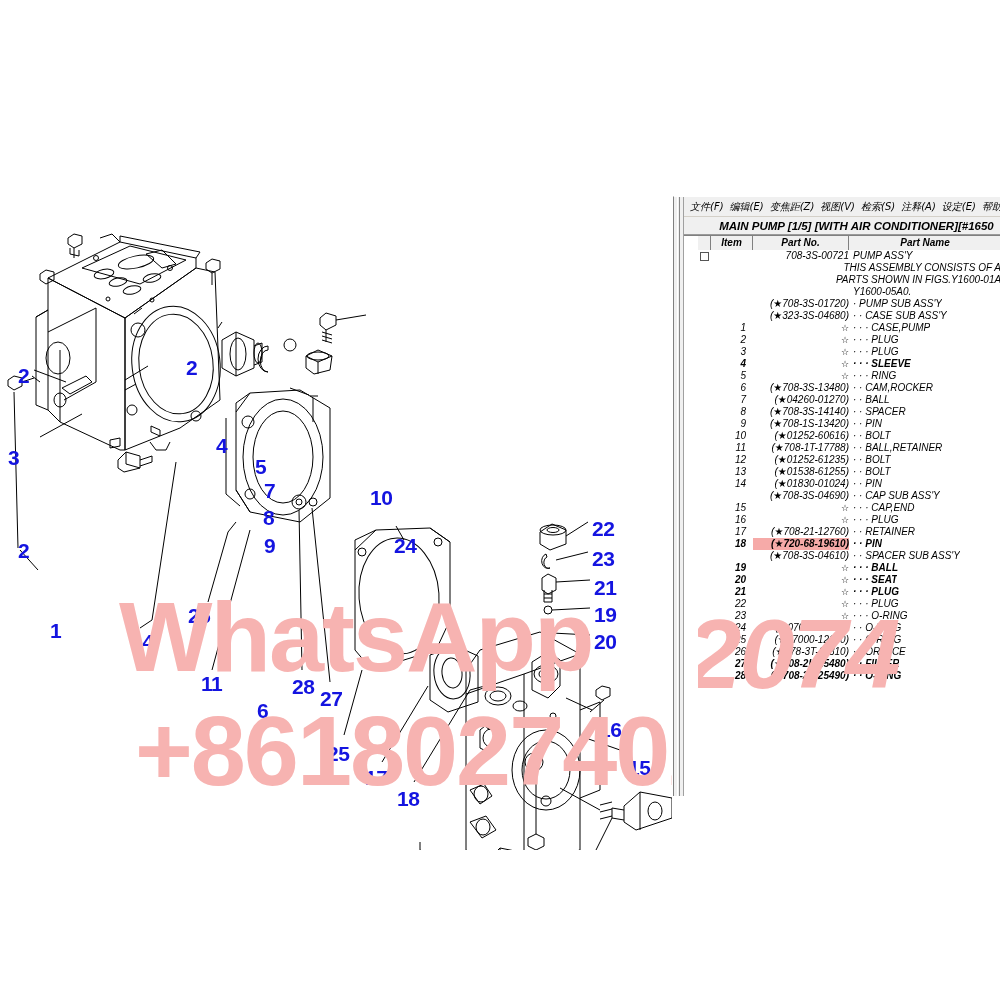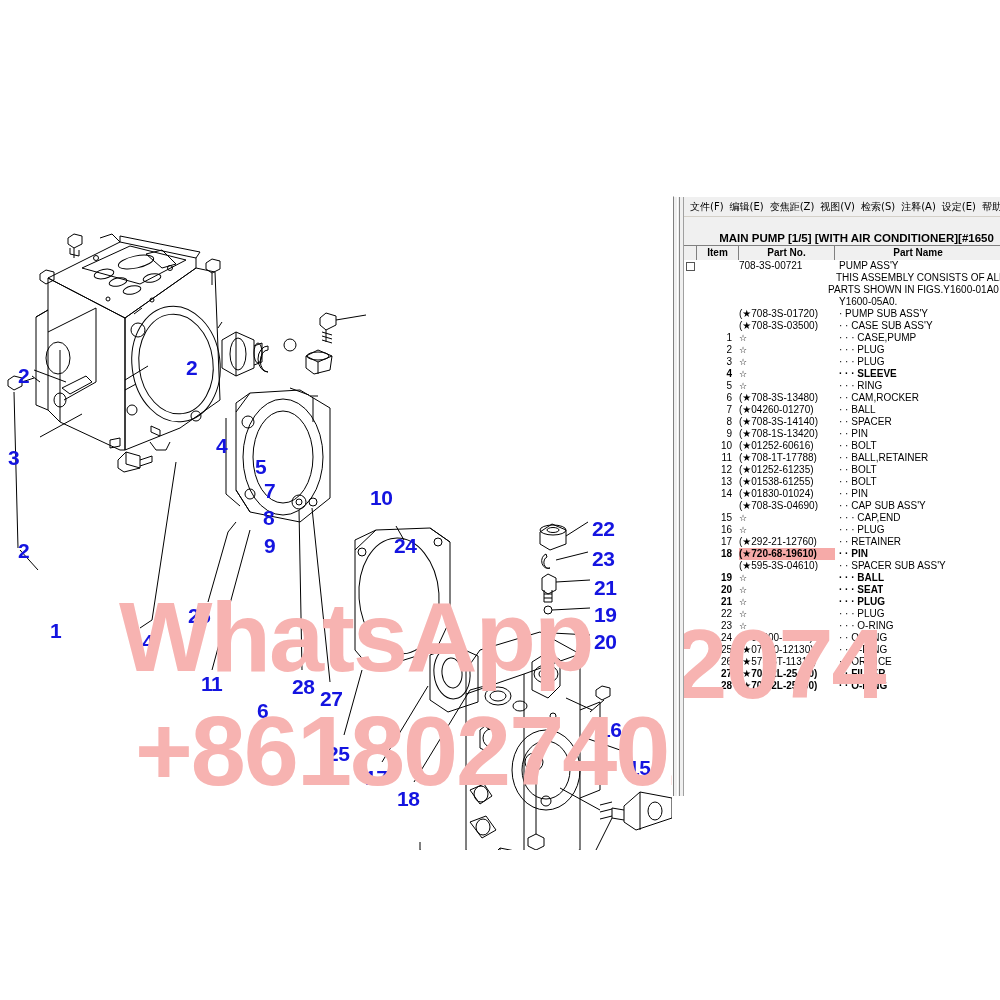--- a/index.html
+++ b/index.html
@@ -30,51 +30,50 @@
     font-family:"Liberation Sans","DejaVu Sans",sans-serif;
     white-space:nowrap;line-height:1;
   }
   .wm-1{left:119px;top:437px;font-size:99px;letter-spacing:-2px;}
   .wm-2{left:135px;top:551px;font-size:99px;letter-spacing:-2px;}
 
   
   .win{
     position:absolute;left:673px;top:196px;width:327px;height:600px;
     background:#f0f0f0;border-left:1px solid #808080;border-top:1px solid #fff;
-    box-sizing:border-box;overflow:hidden;
+    box-sizing:border-box;overflow:hidden;font-style:italic;
   }
   .win-innerbar{position:absolute;left:0;top:0;width:9px;height:600px;background:#f0f0f0;
     border-right:1px solid #a0a0a0;}
   .win-innerbar .l1{position:absolute;left:3px;top:0;width:1px;height:600px;background:#ffffff;}
   .win-innerbar .l2{position:absolute;left:5px;top:0;width:1px;height:600px;background:#888;}
 
   .menubar{
     position:absolute;left:10px;top:0;width:317px;height:20px;background:#f0f0f0;
     border-bottom:1px solid #d4d0c8;display:flex;align-items:center;padding-left:6px;
     box-sizing:border-box;
   }
   .menu-item{
     font-size:10px;color:#000;margin-right:6px;white-space:nowrap;
     font-family:"DejaVu Sans","Liberation Sans",sans-serif;
   }
 
   .titlebar{
     position:absolute;left:10px;top:20px;width:317px;height:17px;background:#f0f0f0;
     display:flex;align-items:center;justify-content:center;overflow:hidden;
     border-bottom:1px solid #9a9a9a;
-    margin-top:12px;
   }
   .titlebar .t{
     font-size:11.5px;font-weight:bold;color:#000;white-space:nowrap;
     font-family:"Liberation Sans","DejaVu Sans",sans-serif;padding-left:28px;
   }
 
   .tbl{
-    position:absolute;left:10px;top:48px;width:317px;height:562px;background:#fff;
-    border-top:1px solid #808080;box-sizing:border-box;overflow:hidden;
+    position:absolute;left:10px;top:38px;width:317px;height:562px;background:#fff;
+    border-top:1px solid #808080;box-sizing:border-box;overflow:hidden;padding-left:14px;
   }
   .thead{
     position:relative;height:14px;background:#f0f0f0;border-bottom:1px solid #808080;
     display:flex;align-items:center;box-sizing:border-box;
   }
   .th{
     font-size:10px;font-weight:bold;color:#000;text-align:center;
     box-sizing:border-box;height:14px;line-height:14px;overflow:hidden;
     border-right:1px solid #808080;background:#f0f0f0;
   }
@@ -83,21 +82,21 @@
   .th.c2{width:96px;}
   .th.c3{flex:1;border-right:none;}
 
   .tbody{position:relative;background:#fff;height:547px;}
   .row{position:relative;height:12px;display:flex;align-items:flex-start;}
   .cell{font-size:10px;color:#000;height:12px;line-height:12px;overflow:hidden;white-space:nowrap;
         font-family:"Liberation Sans","DejaVu Sans",sans-serif;}
   .c-chk{width:13px;display:flex;align-items:center;justify-content:center;}
   .chkbox{width:7px;height:7px;border:1px solid #555;background:#fff;display:inline-block;}
   .c-item{width:42px;text-align:right;padding-right:7px;box-sizing:border-box;}
-  .c-part{width:96px;text-align:left;box-sizing:border-box;}
+  .c-part{width:96px;text-align:right;box-sizing:border-box;}
   .c-name{padding-left:4px;box-sizing:border-box;}
   .row.bold .cell{font-weight:bold;}
   .row.sel .c-part{background:#f6aaa8;}
   .star{font-size:9px;}
 
   
   .wm-over{
     position:absolute;left:-545px;top:354px;font-size:99px;font-weight:bold;
     color:#f7b3b1;white-space:nowrap;letter-spacing:-2px;pointer-events:none;z-index:5;
     font-family:"Liberation Sans","DejaVu Sans",sans-serif;line-height:1;
@@ -432,21 +431,21 @@
             </div>
             <div class="row">
               <div class="cell c-chk"></div>
               <div class="cell c-item"></div>
               <div class="cell c-part">(★708-3S-01720)</div>
               <div class="cell c-name">· PUMP SUB ASS'Y</div>
             </div>
             <div class="row">
               <div class="cell c-chk"></div>
               <div class="cell c-item"></div>
-              <div class="cell c-part">(★708-3S-03500)</div>
+              <div class="cell c-part">(★323-3S-04680)</div>
               <div class="cell c-name">· · CASE SUB ASS'Y</div>
             </div>
             <div class="row">
               <div class="cell c-chk"></div>
               <div class="cell c-item">1</div>
               <div class="cell c-part star">☆</div>
               <div class="cell c-name">· · ·  CASE,PUMP</div>
             </div>
             <div class="row">
               <div class="cell c-chk"></div>
@@ -540,33 +539,33 @@
             </div>
             <div class="row">
               <div class="cell c-chk"></div>
               <div class="cell c-item">16</div>
               <div class="cell c-part star">☆</div>
               <div class="cell c-name">· · ·  PLUG</div>
             </div>
             <div class="row">
               <div class="cell c-chk"></div>
               <div class="cell c-item">17</div>
-              <div class="cell c-part">(★292-21-12760)</div>
+              <div class="cell c-part">(★708-21-12760)</div>
               <div class="cell c-name">· · RETAINER</div>
             </div>
             <div class="row bold sel">
               <div class="cell c-chk"></div>
               <div class="cell c-item">18</div>
               <div class="cell c-part">(★720-68-19610)</div>
               <div class="cell c-name">· · PIN</div>
             </div>
             <div class="row">
               <div class="cell c-chk"></div>
               <div class="cell c-item"></div>
-              <div class="cell c-part">(★595-3S-04610)</div>
+              <div class="cell c-part">(★708-3S-04610)</div>
               <div class="cell c-name">· · SPACER SUB ASS'Y</div>
             </div>
             <div class="row bold">
               <div class="cell c-chk"></div>
               <div class="cell c-item">19</div>
               <div class="cell c-part star">☆</div>
               <div class="cell c-name">· · ·  BALL</div>
             </div>
             <div class="row bold">
               <div class="cell c-chk"></div>

